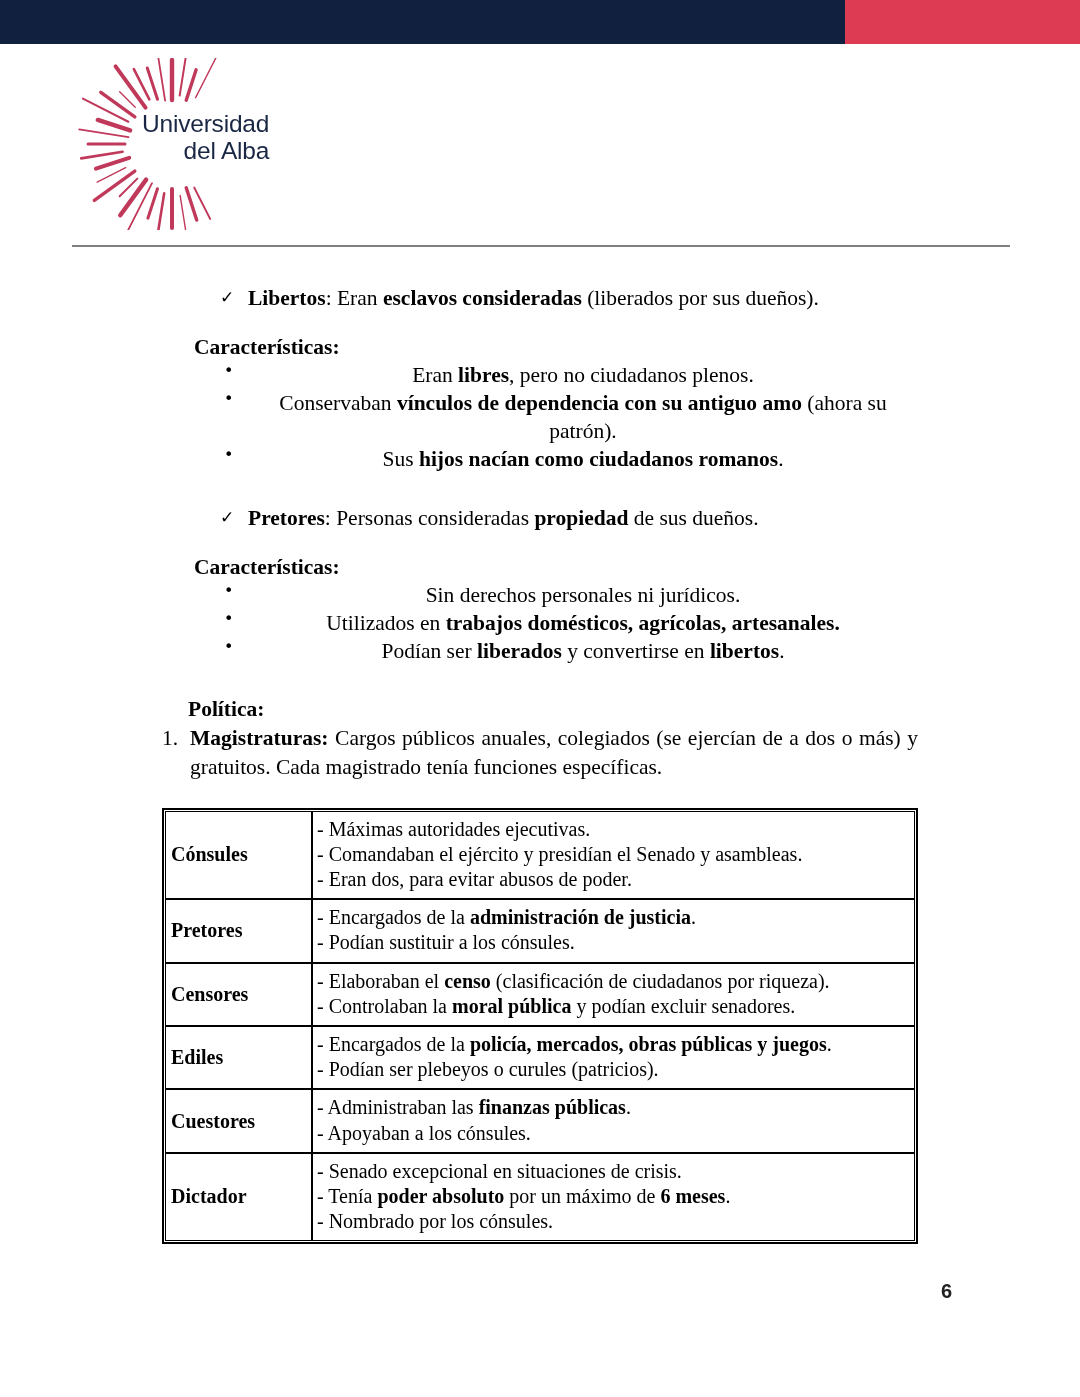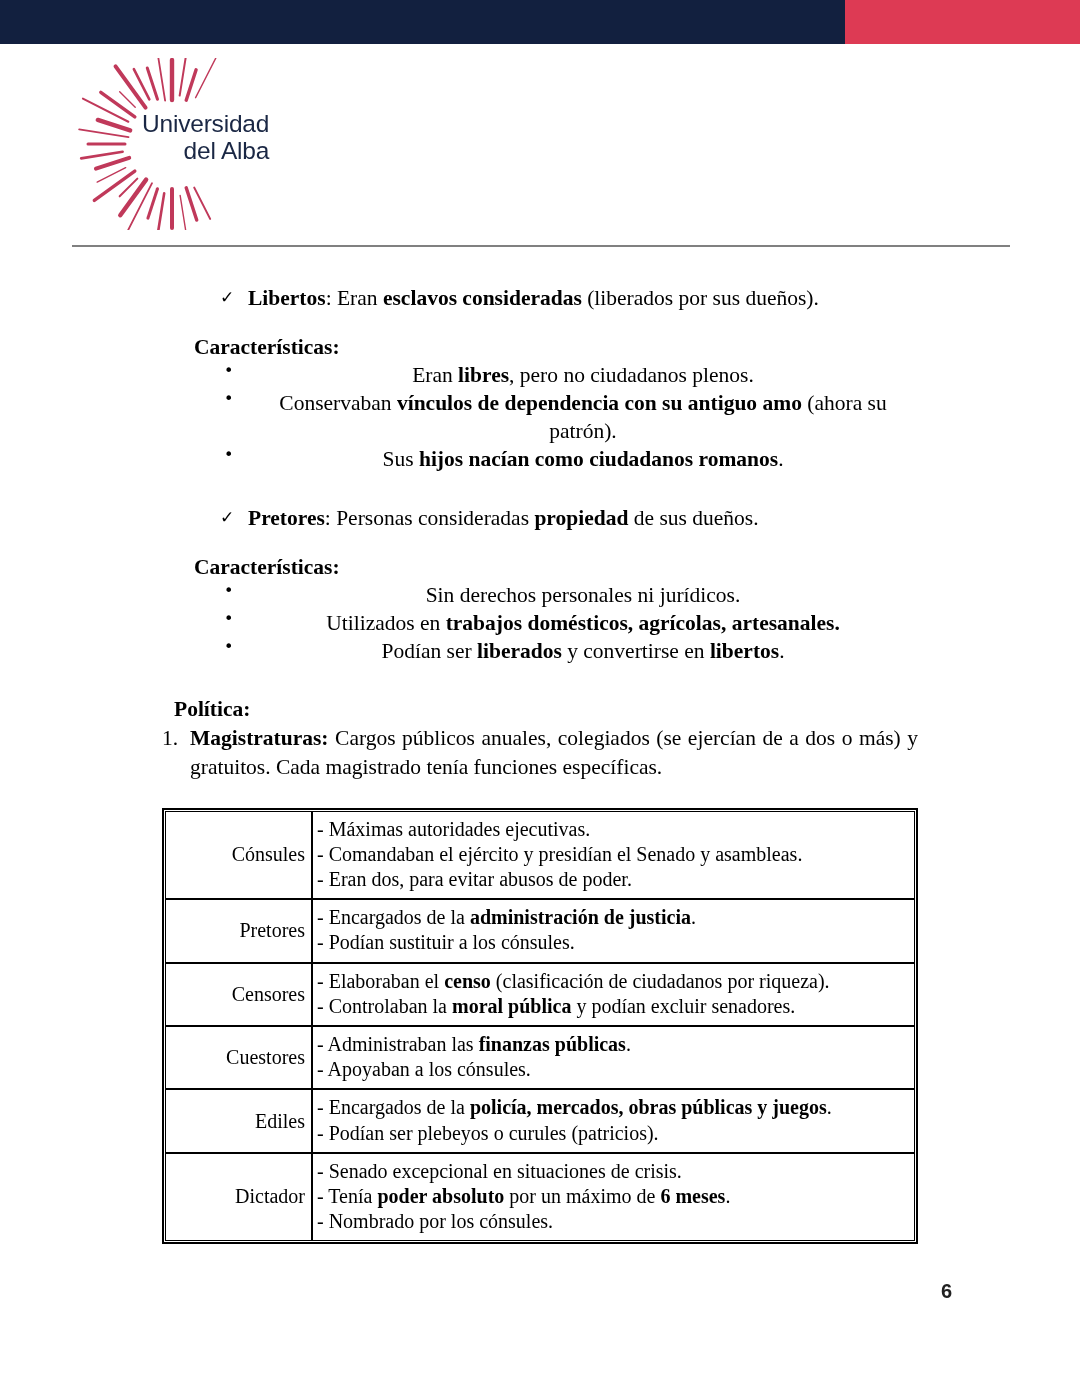--- a/index.html
+++ b/index.html
@@ -121,21 +121,21 @@
     left: 2px;
     top: -1px;
     font-family: "DejaVu Sans", sans-serif;
     font-size: 16px;
   }
   .gap-md { height: 22px; }
   .gap-lg { height: 30px; }
 
   
   .politica {
-    margin-left: 12px;
+    margin-left: 26px;
     font-weight: bold;
     font-size: 21.5px;
     line-height: 1.3;
   }
 
   
   .num-item {
     position: relative;
     margin-left: 0;
     padding-left: 28px;
@@ -166,24 +166,23 @@
     table-layout: fixed;
   }
   table.mag td {
     border: 1.6px solid #000;
     vertical-align: middle;
     font-size: 20px;
     line-height: 1.26;
   }
   table.mag td.name {
     width: 134px;
-    font-weight: normal;
+    font-weight: bold;
     padding: 6px 6px 6px 5px;
     vertical-align: middle;
-    text-align: right;
   }
   table.mag td.desc {
     padding: 5px 8px 6px 4px;
     vertical-align: middle;
   }
   table.mag td.desc .dl { white-space: nowrap; }
 
   
   .page-num {
     position: absolute;
@@ -320,31 +319,31 @@
           </td>
         </tr>
         <tr>
           <td class="name">Censores</td>
           <td class="desc">
             <div class="dl"><span>- Elaboraban el </span><b>censo</b><span> (clasificación de ciudadanos por riqueza).</span></div>
             <div class="dl"><span>- Controlaban la </span><b>moral pública</b><span> y podían excluir senadores.</span></div>
           </td>
         </tr>
         <tr>
+          <td class="name">Ediles</td>
+          <td class="desc">
+            <div class="dl"><span>- Encargados de la </span><b>policía, mercados, obras públicas y juegos</b><span>.</span></div>
+            <div class="dl"><span>- Podían ser plebeyos o curules (patricios).</span><b></b><span></span></div>
+          </td>
+        </tr>
+        <tr>
           <td class="name">Cuestores</td>
           <td class="desc">
             <div class="dl"><span>- Administraban las </span><b>finanzas públicas</b><span>.</span></div>
             <div class="dl"><span>- Apoyaban a los cónsules.</span><b></b><span></span></div>
-          </td>
-        </tr>
-        <tr>
-          <td class="name">Ediles</td>
-          <td class="desc">
-            <div class="dl"><span>- Encargados de la </span><b>policía, mercados, obras públicas y juegos</b><span>.</span></div>
-            <div class="dl"><span>- Podían ser plebeyos o curules (patricios).</span><b></b><span></span></div>
           </td>
         </tr>
         <tr>
           <td class="name">Dictador</td>
           <td class="desc">
             <div class="dl"><span>- Senado excepcional en situaciones de crisis.</span><b></b><span></span></div>
             <div class="dl"><span>- Tenía </span><b>poder absoluto</b><span> por un máximo de </span><b>6 meses</b><span>.</span></div>
             <div class="dl"><span>- Nombrado por los cónsules.</span><b></b><span></span></div>
           </td>
         </tr>

